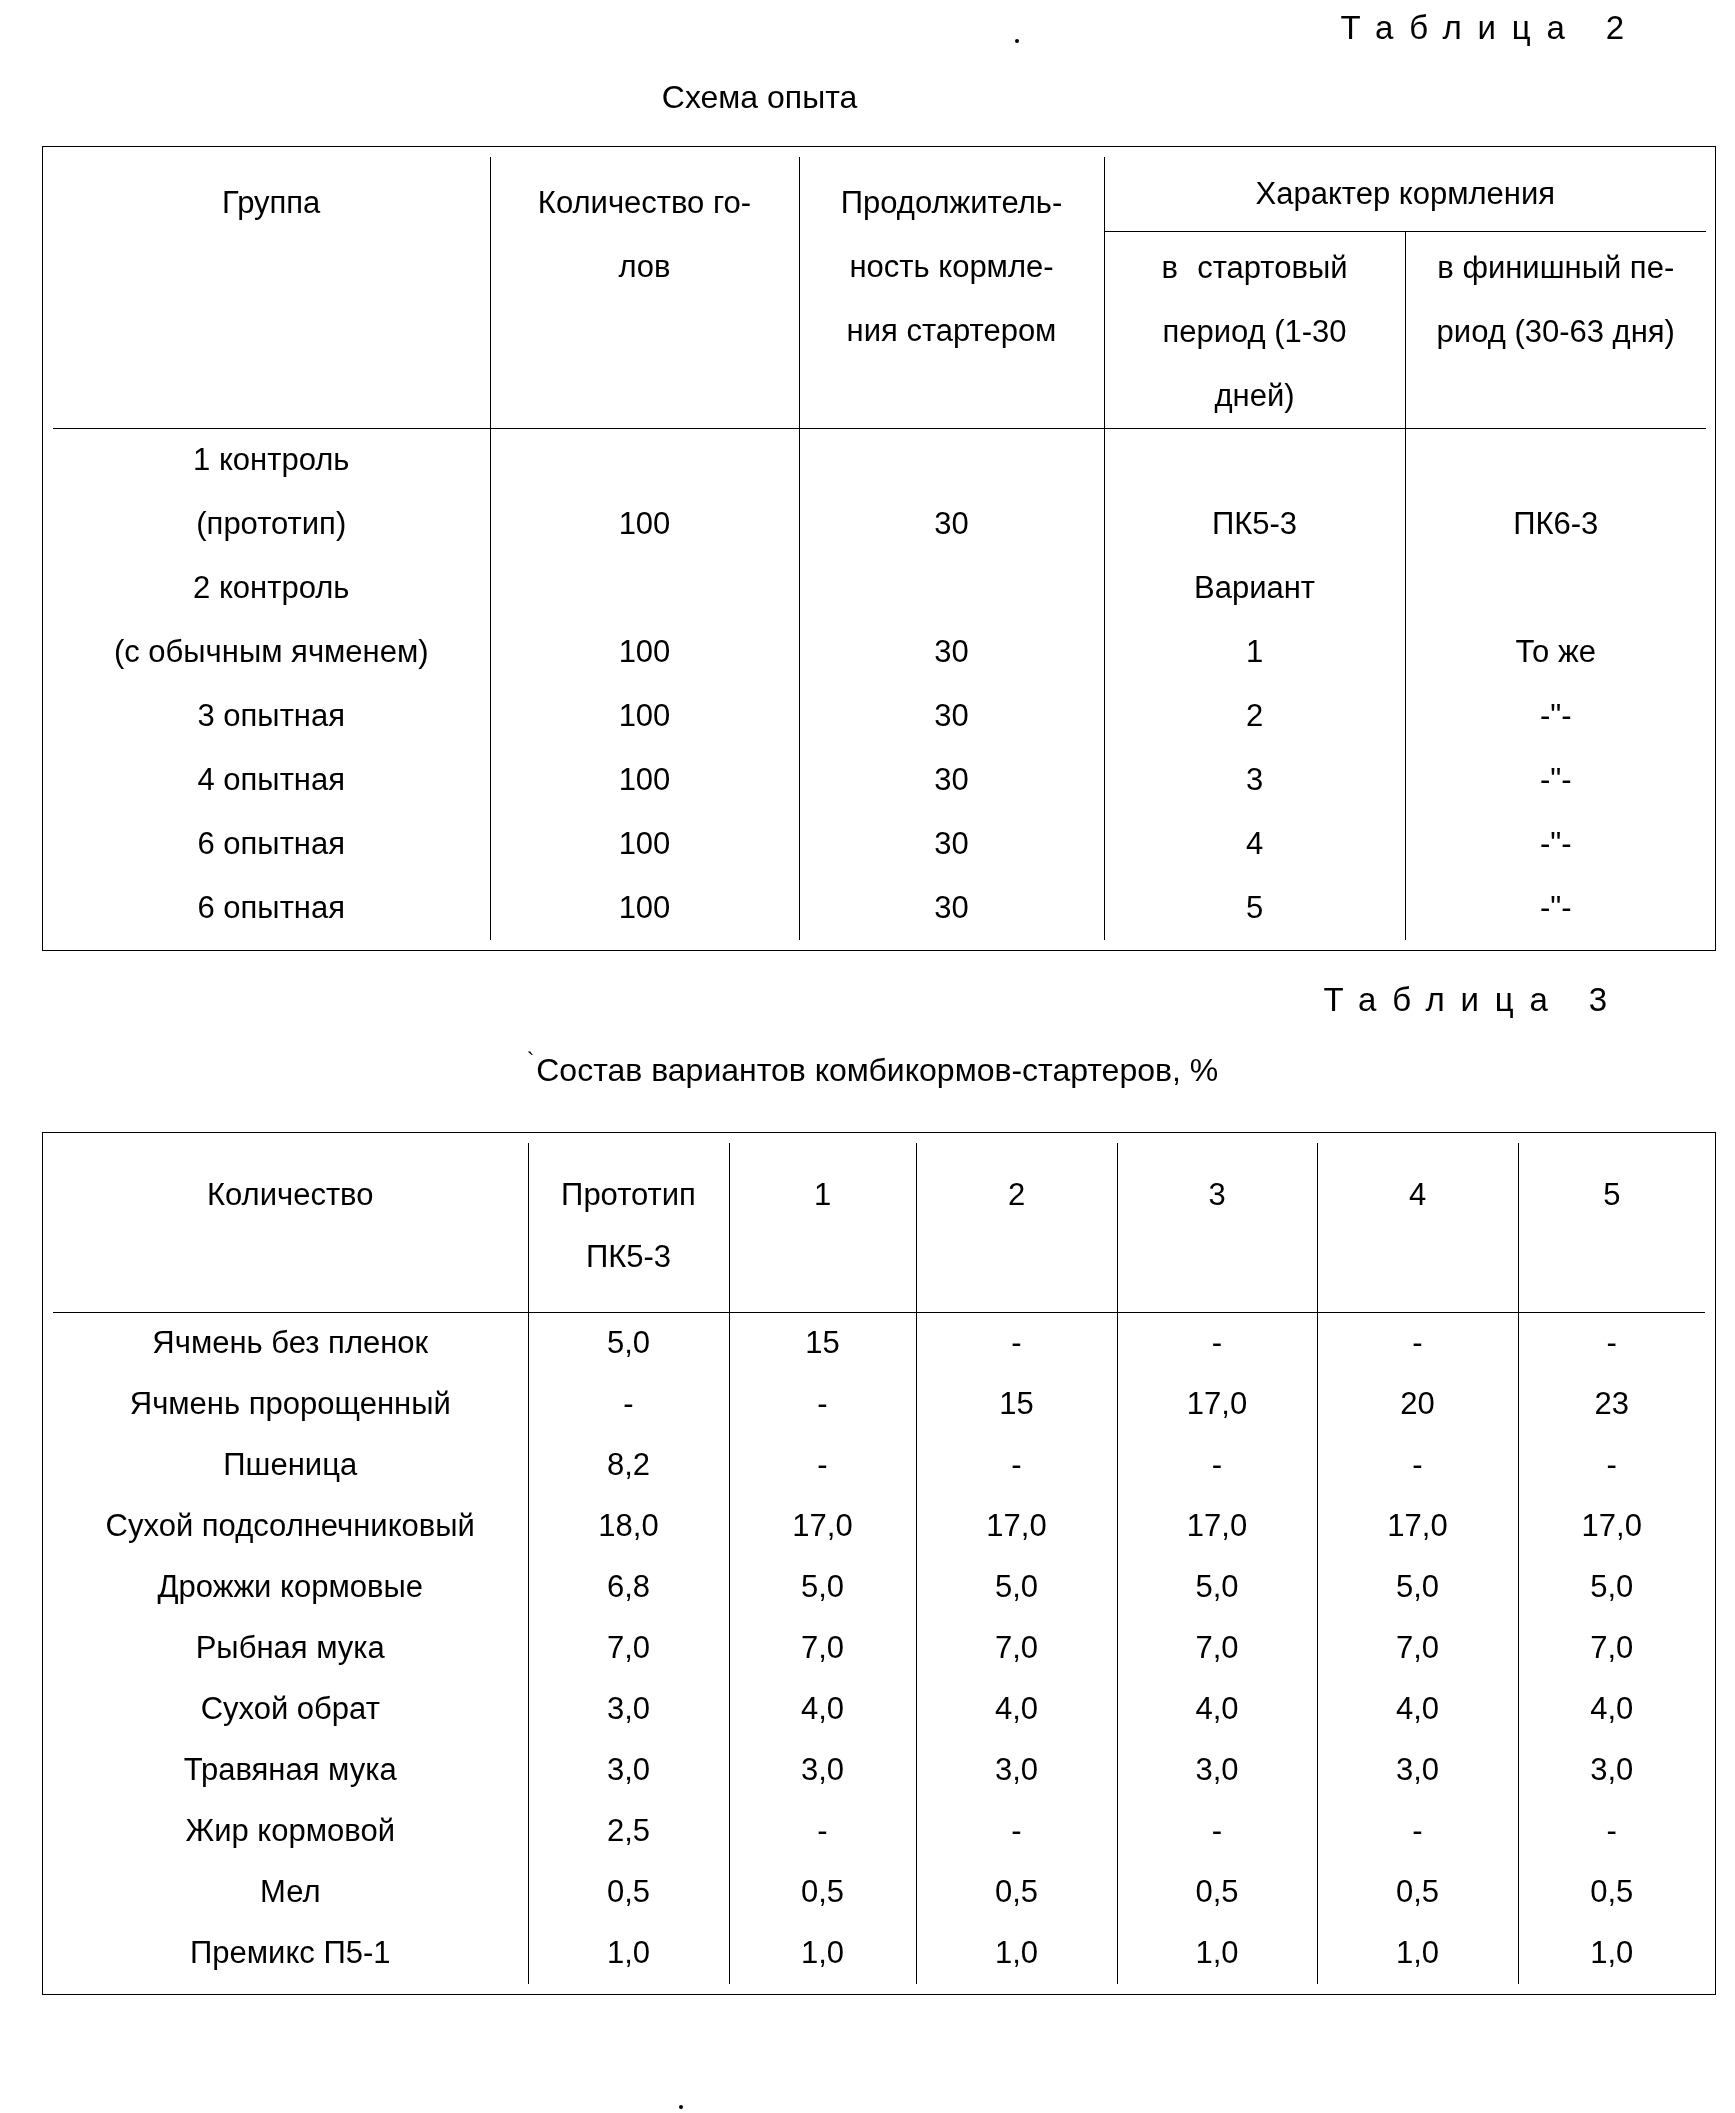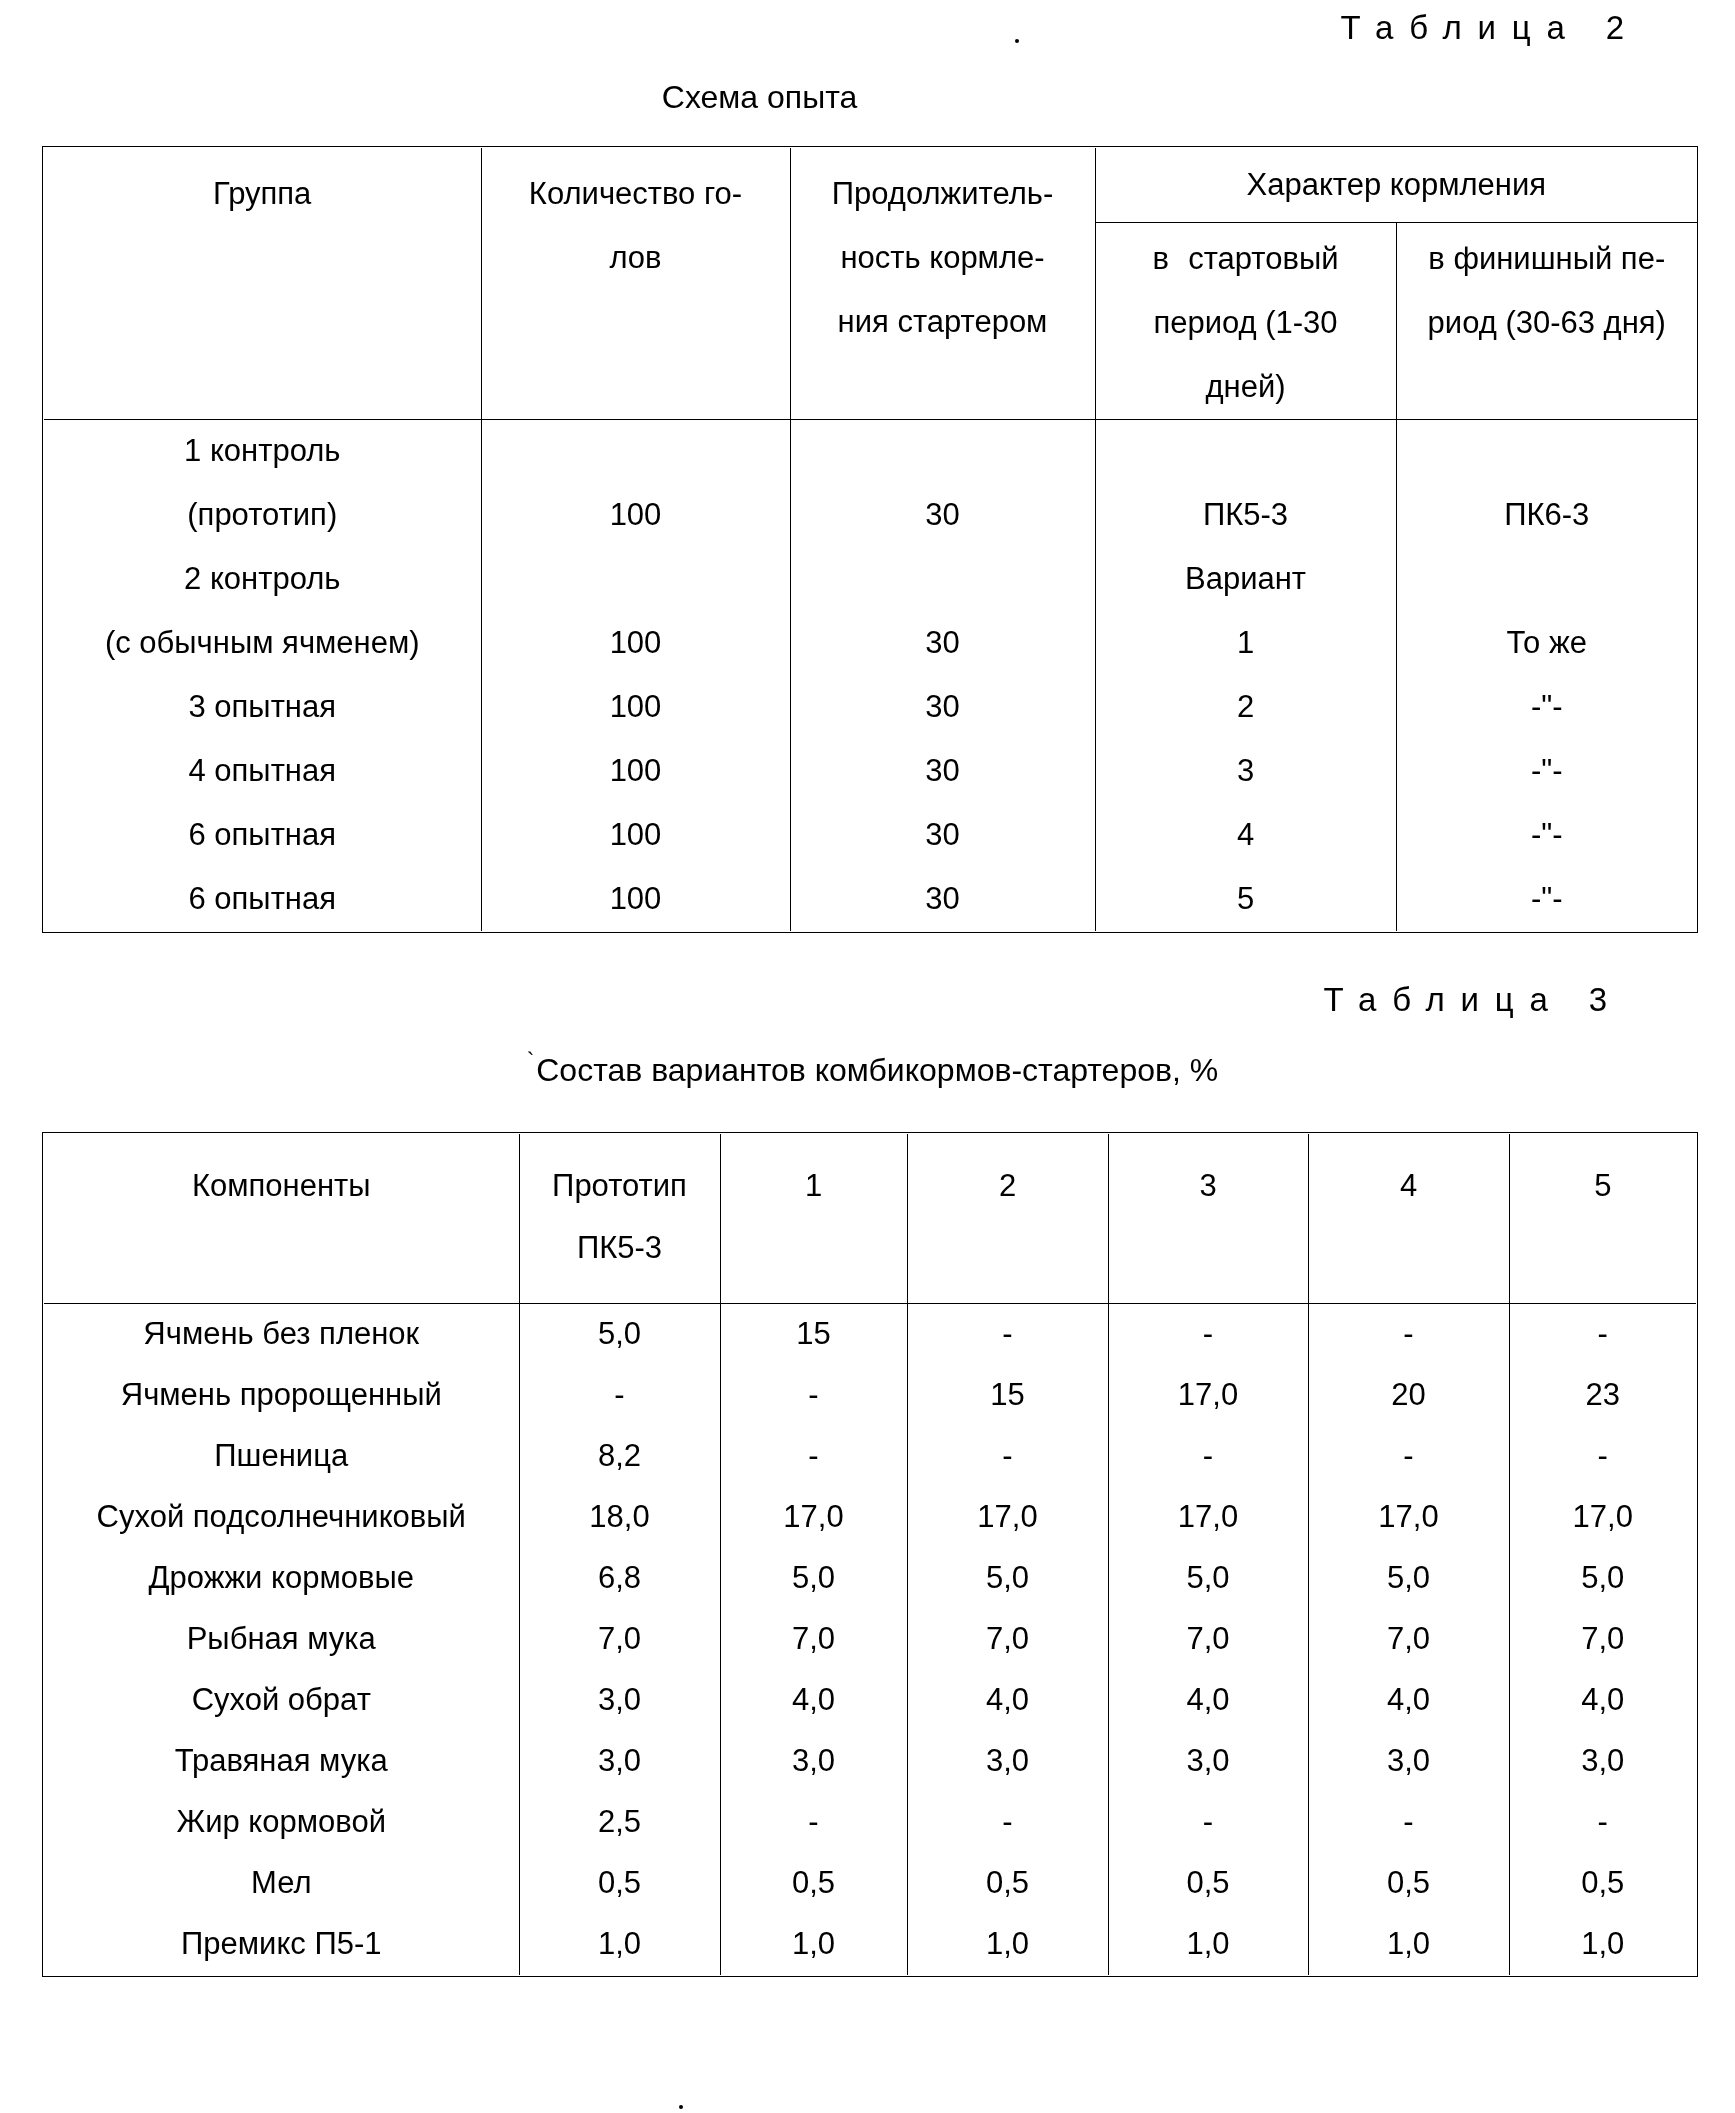--- a/index.html
+++ b/index.html
@@ -30,21 +30,21 @@
   }
   .title-t2 { top:79px; transform:translateX(-113px); }
   .title-t3 { top:1048px; }
   .artifact { font-size:23px; vertical-align:12.4px; margin-right:1.8px; }
 
   
   .tbl-outer {
     position:absolute;
     left:42px;
     border:1.8px solid #000;
-    padding:1px;
+    padding:10px;
     background:#fff;
   }
   .t2-outer { top:146px; width:1652px; }
   .t3-outer { top:1132px; width:1652px; }
 
   table { border-collapse:collapse; table-layout:fixed; width:100%; }
   th, td {
     font-weight:normal;
     text-align:center;
     padding:0;
@@ -203,21 +203,21 @@
           <col style="width:201px">
           <col style="width:187px">
         <col style="width:201px">
           <col style="width:200px">
           <col style="width:201px">
         <col style="width:187px">
       </colgroup>
       <thead>
         <tr>
           <th class="c0">
-            <span class="hline">Компоненты</span>
+            <span class="hline">Количество</span>
           </th>
           <th>
             <span class="hline">Прототип</span>
             <span class="hline">ПК5-3</span>
           </th>
           <th>1</th>
           <th>2</th>
           <th>3</th>
           <th>4</th>
           <th>5</th>

